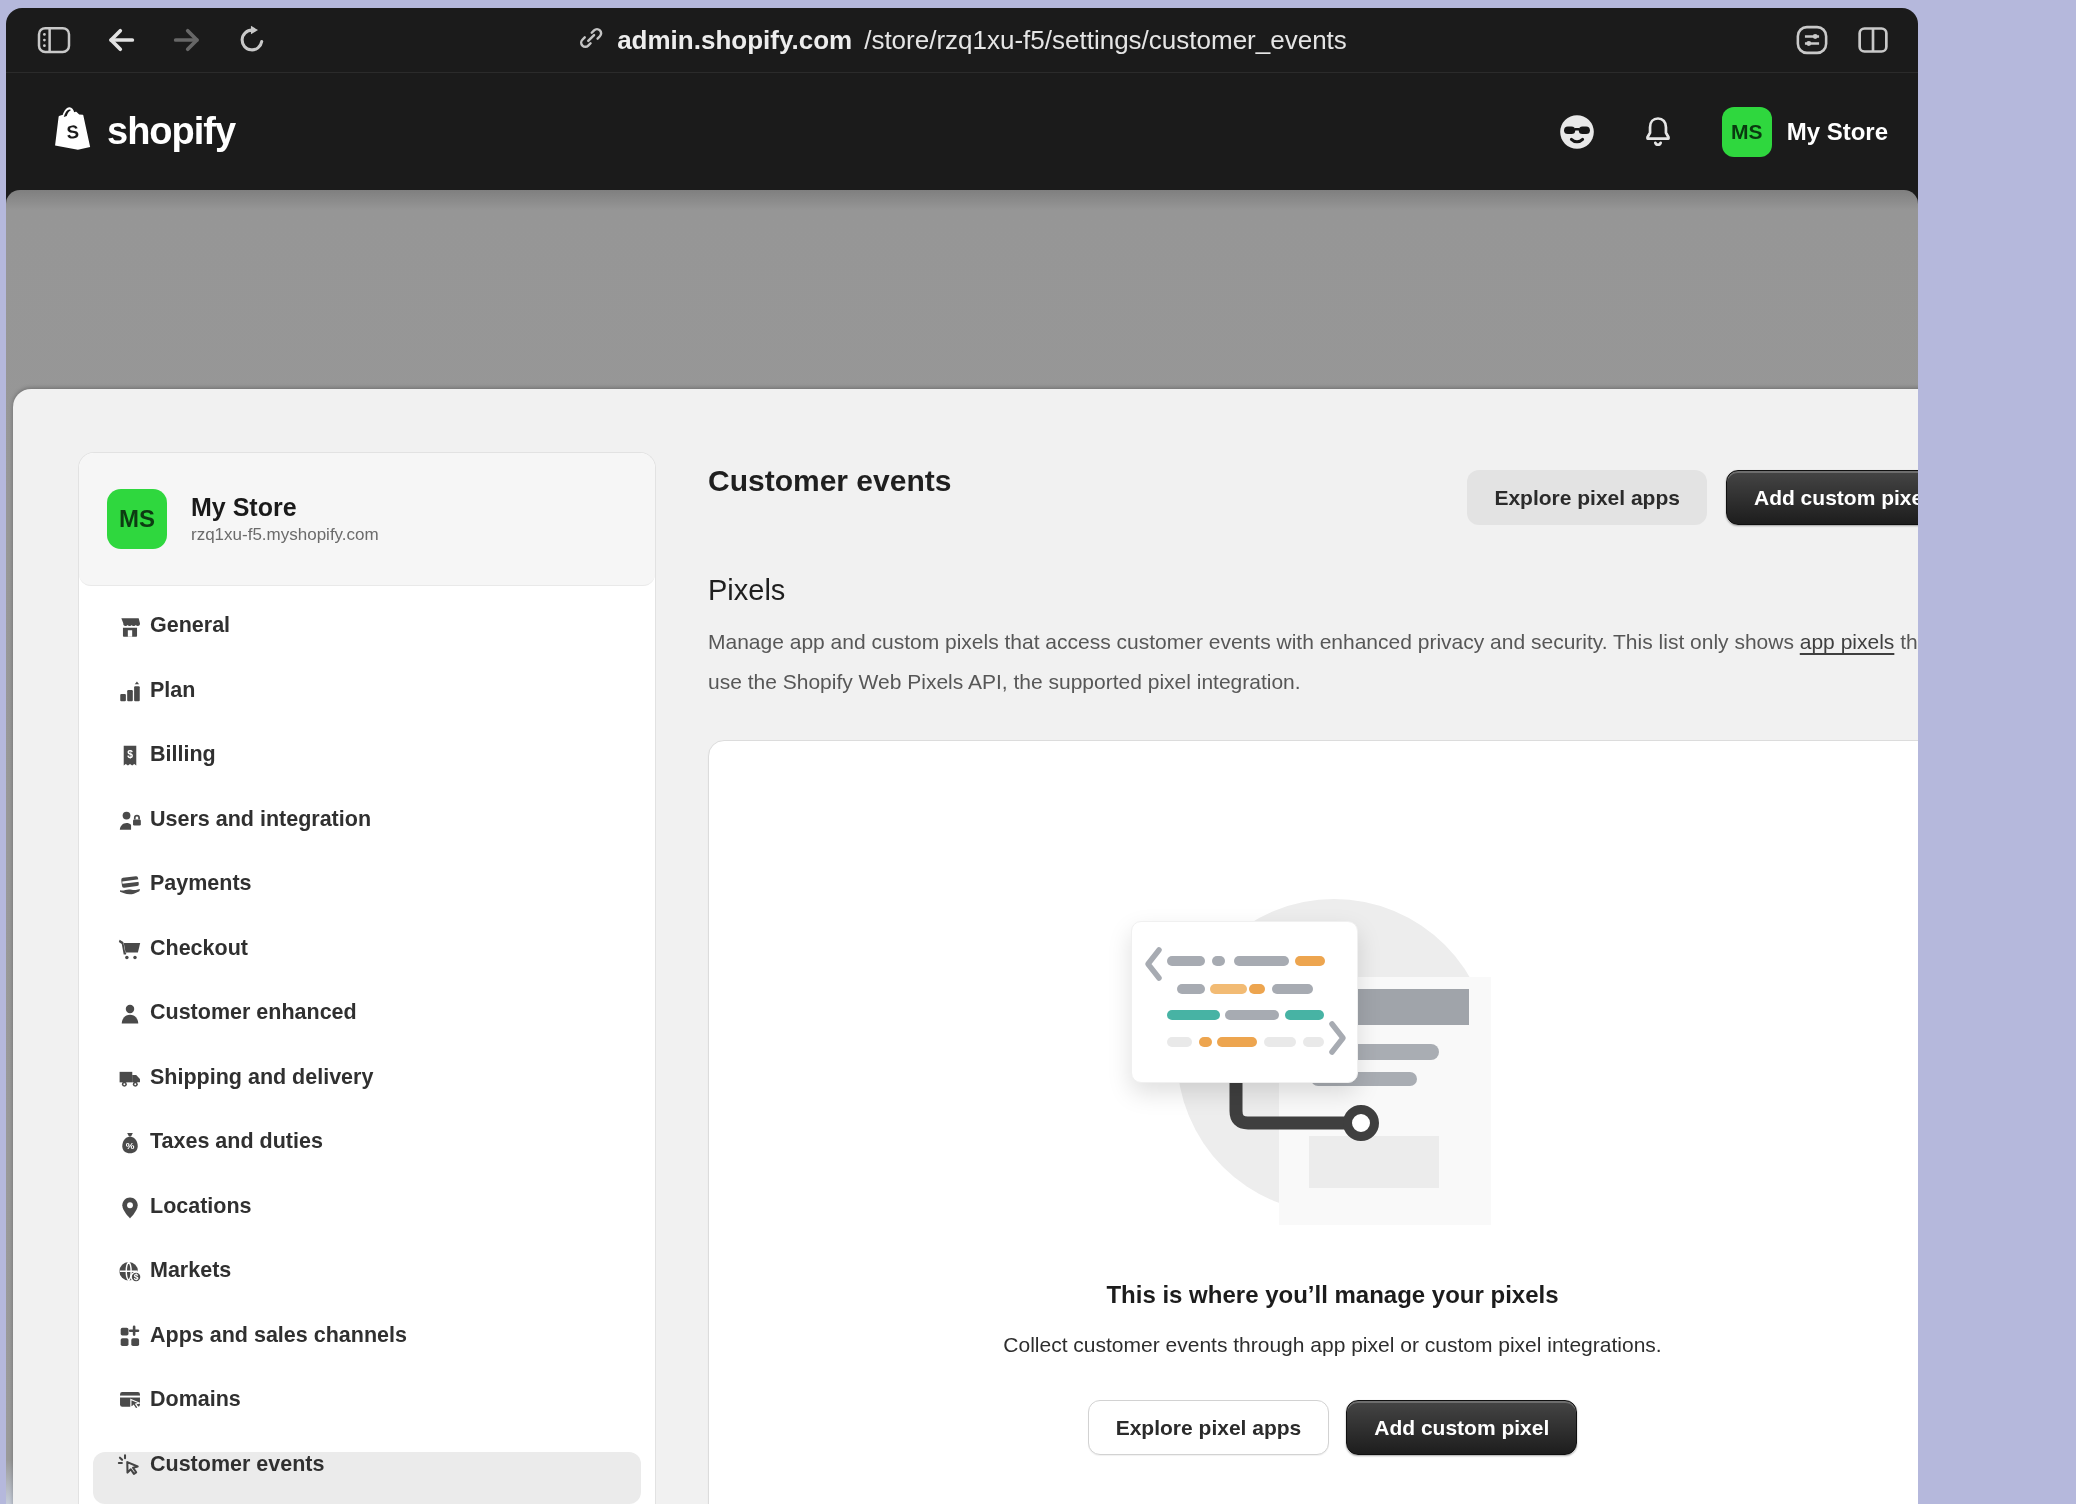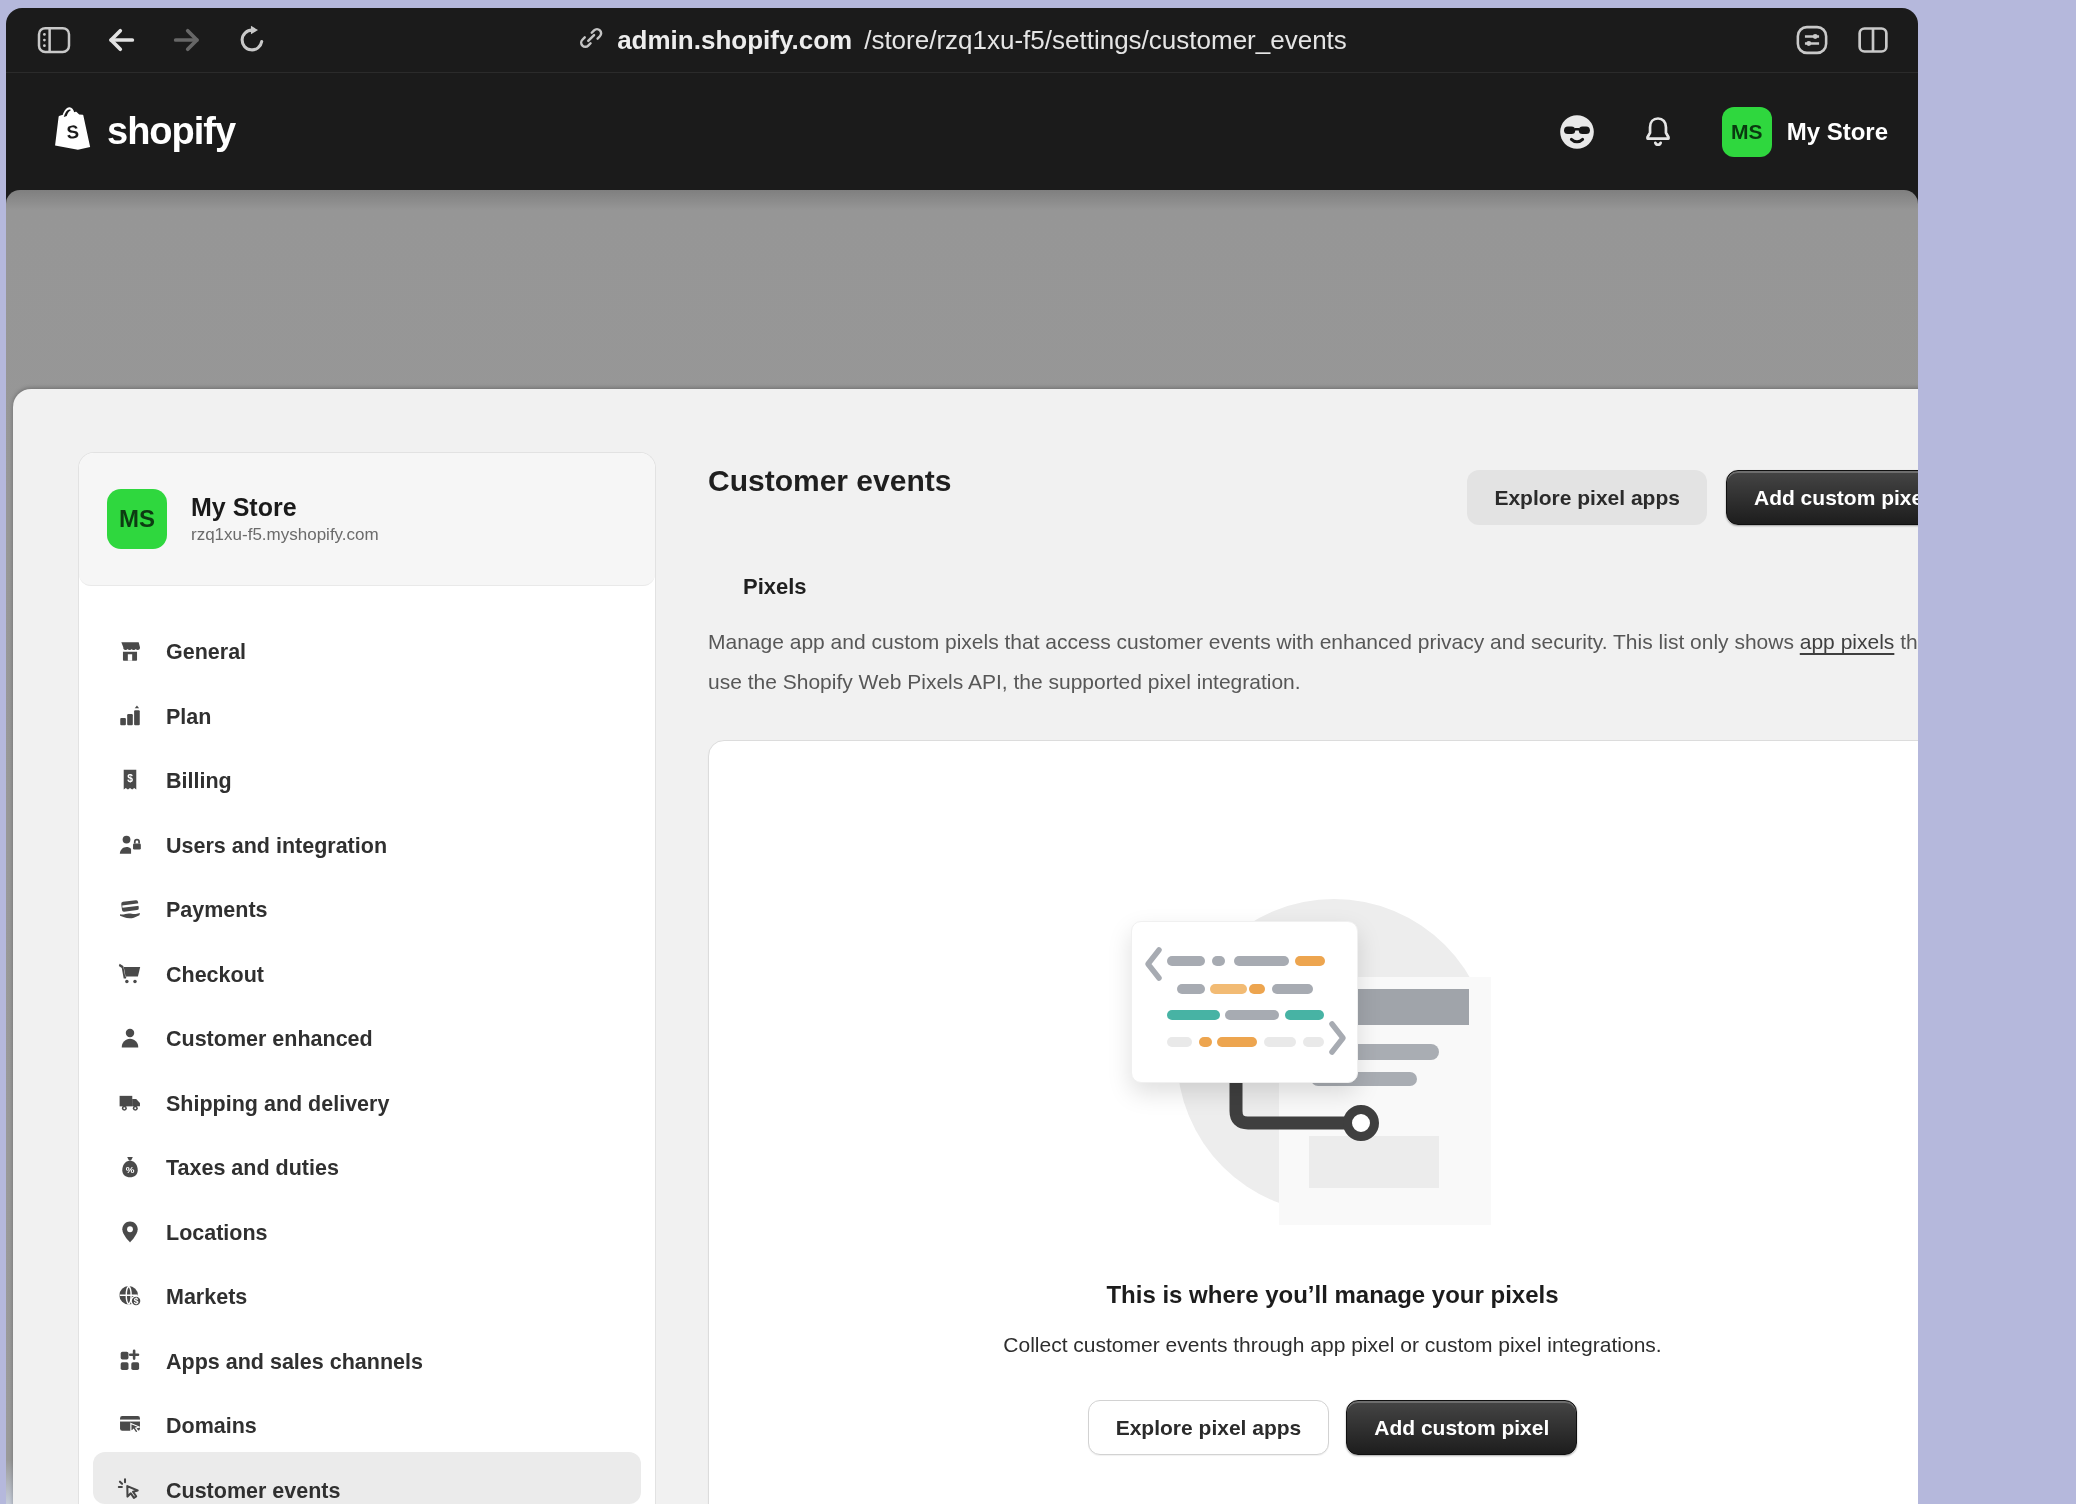--- a/index.html
+++ b/index.html
@@ -49,37 +49,37 @@
   
   .sidebar { position:absolute; left:65px; top:63px; width:578px; bottom:0; background:#fff;
              border:1px solid #e2e2e2; border-bottom:none; border-radius:16px 16px 0 0; overflow:hidden; }
   .store-header { height:133px; background:#f6f6f6; border-bottom:1px solid #e9e9e9; border-radius:15px 15px 12px 12px;
                   display:flex; align-items:center; gap:24px; padding:0 28px; }
   .avatar-lg { width:60px; height:60px; border-radius:14px; background:#2fd73e; color:#0d3b12; font-size:24px; font-weight:700;
                display:flex; align-items:center; justify-content:center; flex:none; }
   .store-title { font-size:25px; font-weight:700; color:#1a1a1a; }
   .store-domain { font-size:17px; color:#6b6b6b; margin-top:3px; }
   .nav { padding:27px 14px 0 14px; display:flex; flex-direction:column; gap:12.5px; }
-  .nav-item { height:52px; border-radius:12px; display:flex; align-items:flex-end; gap:22px; padding-left:23px; cursor:pointer; }
+  .nav-item { height:52px; border-radius:12px; display:flex; align-items:flex-start; gap:6px; padding-left:23px; cursor:pointer; }
   .nav-item.selected { background:#ebebeb; }
   .nav-icon { width:28px; height:28px; display:flex; align-items:center; justify-content:center; flex:none; }
   .nav-label { font-size:21.5px; font-weight:600; color:#303030; white-space:nowrap; }
 
   
   .page-title { position:absolute; left:695px; top:75px; font-size:30px; font-weight:700; color:#1f1f1f; }
   .header-actions { position:absolute; right:106px; top:81px; display:flex; gap:19px; }
   .btn { height:55px; padding:0 27px; border-radius:12px; font-size:21px; font-weight:600;
          display:flex; align-items:center; justify-content:center; cursor:pointer; white-space:nowrap;
          font-family:"Liberation Sans","DejaVu Sans",sans-serif; border:none; }
   .btn-light { background:#e3e3e3; color:#2b2b2b; }
   .btn-dark { background:linear-gradient(180deg,#454545,#1d1d1d); color:#fff; border:1px solid #101010;
               box-shadow:inset 0 2px 0 rgba(255,255,255,.22), 0 1px 2px rgba(0,0,0,.35); }
   .btn-white { background:#fff; color:#2b2b2b; border:1px solid #d2d2d2; box-shadow:0 1px 1px rgba(0,0,0,.06); }
 
-  .section-heading { position:absolute; left:695px; top:185px; font-size:22px; font-weight:700; color:#1f1f1f;margin-left:35px; }
+  .section-heading { position:absolute; left:695px; top:185px; font-size:29px; font-weight:400; color:#1f1f1f; }
   .section-desc { position:absolute; left:695px; top:233px; width:1252px; font-size:21px; line-height:40px; color:#575757; }
   .section-desc a { color:#3f3f3f; text-decoration:underline; text-underline-offset:4px; cursor:pointer; }
 
   .pixels-card { position:absolute; left:695px; top:351px; width:1249px; height:882px; background:#fff;
                  border:1px solid #dcdcdc; border-radius:16px; box-shadow:0 1px 2px rgba(0,0,0,.04); }
 
   
   .illo-circle { position:absolute; left:468px; top:158px; width:314px; height:314px; border-radius:50%; background:#ededed; }
   .illo-page { position:absolute; left:570px; top:236px; width:212px; height:248px; background:#f9f9f9; }
   .illo-band { position:absolute; left:582px; top:248px; width:178px; height:36px; background:#a0a4aa; }

